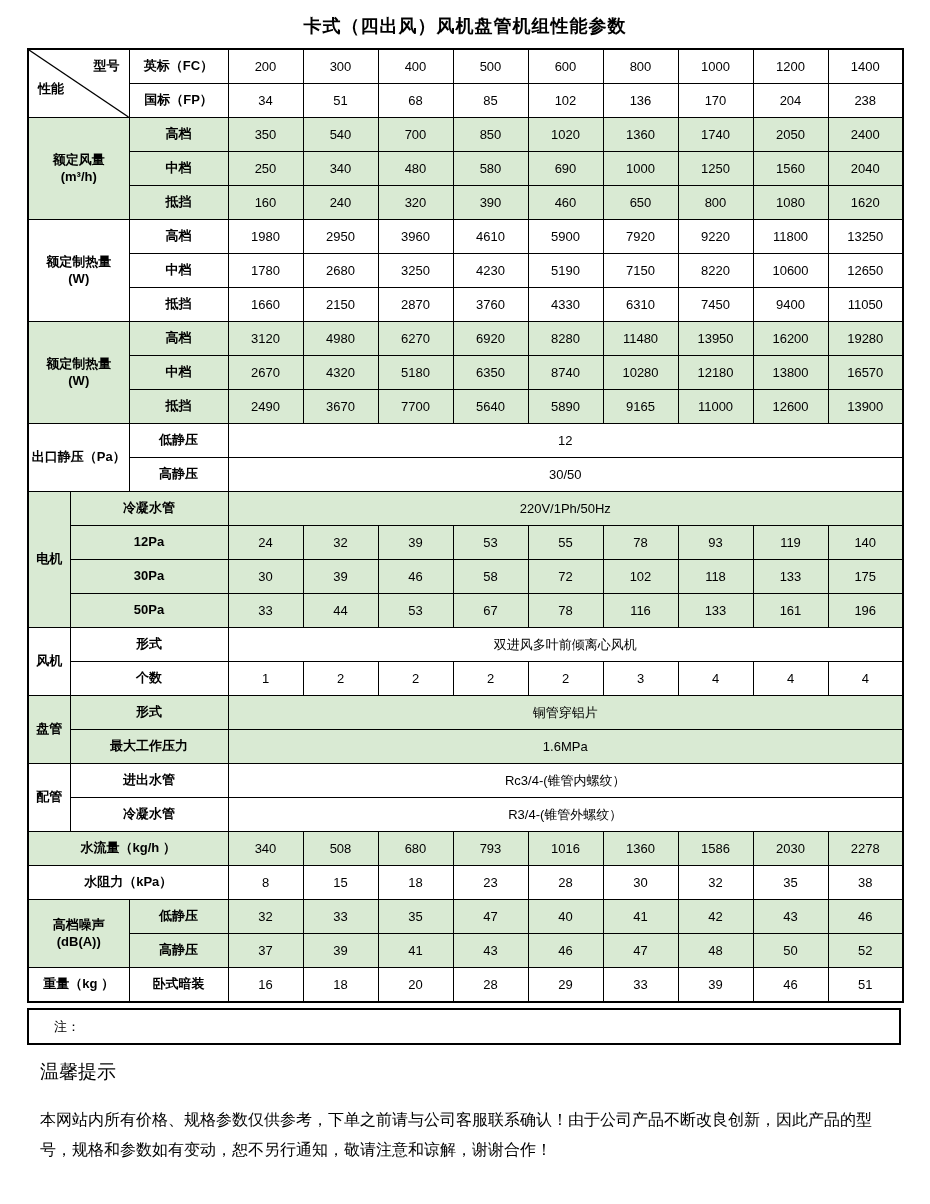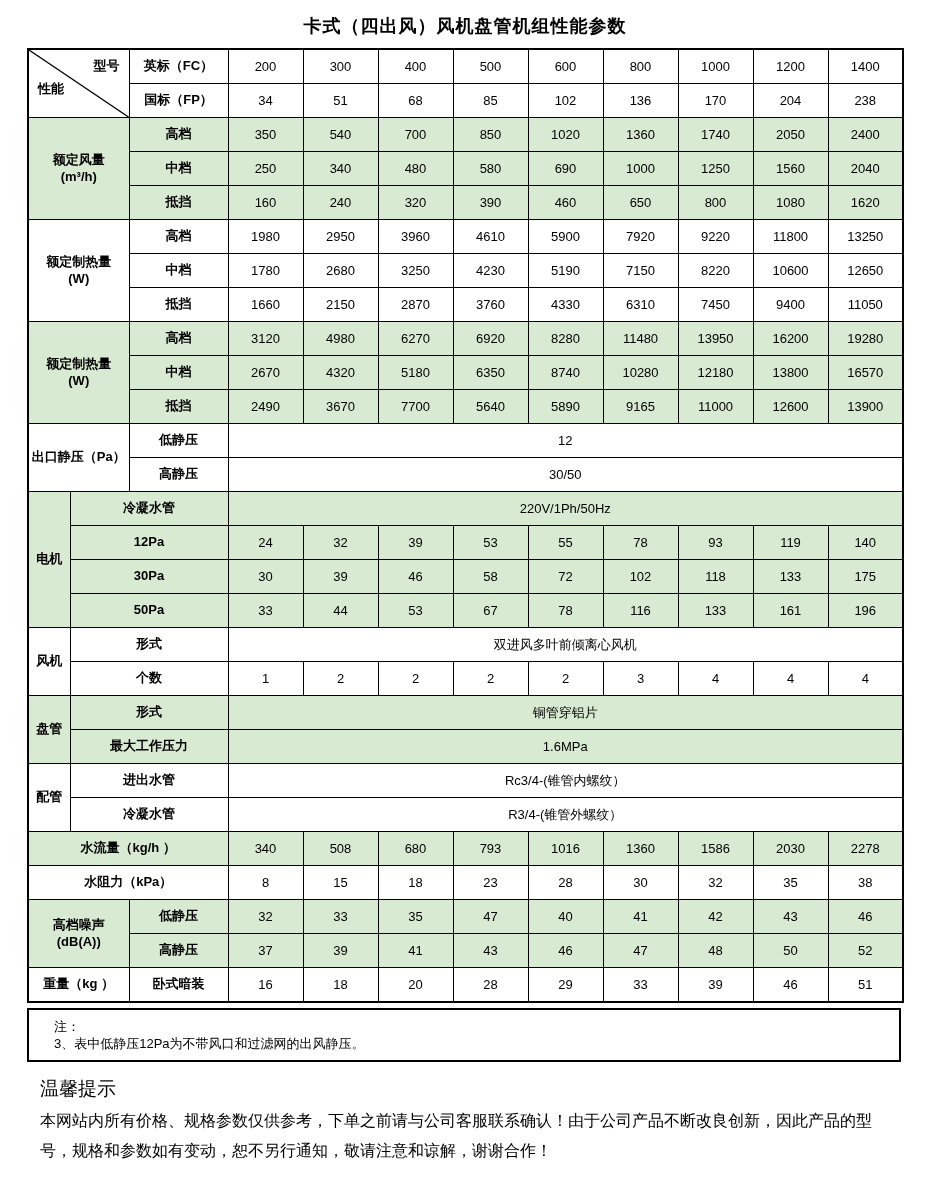--- a/index.html
+++ b/index.html
@@ -30,21 +30,21 @@
   .corner-top{position:absolute;top:8px;right:9px;font-size:13px;}
   .corner-bottom{position:absolute;bottom:20px;left:9px;font-size:13px;}
   
   .notes{
     margin:5px 0 0 27px;width:845px;border:2px solid #000;
     padding:8px 0 8px 25px;font-size:13px;line-height:17px;
   }
   .note-head,.note-line{white-space:nowrap;}
   
   .tips{margin:14px 40px 0 40px;}
-  .tips-head{font-size:19px;margin-bottom:4px;}
+  .tips-head{font-size:19px;margin-bottom:20px;}
   .tips-body{font-size:16px;line-height:1.85;}
 </style>
 </head>
 <body>
 
 <h1 class="title">卡式（四出风）风机盘管机组性能参数</h1>
 
 <table class="spec">
   <colgroup>
     <col style="width:42px">
@@ -364,19 +364,18 @@
         <td>33</td>
         <td>39</td>
         <td>46</td>
         <td>51</td>
       </tr>
 </tbody>
   </table>
 
 <div class="notes">
   <div class="note-head">注：</div>
-  <div class="note-line">3、表中低静压12Pa为不带风口和过滤网的出风静压。</div>
 </div>
 
 <div class="tips">
   <div class="tips-head">温馨提示</div>
   <div class="tips-body">本网站内所有价格、规格参数仅供参考，下单之前请与公司客服联系确认！由于公司产品不断改良创新，因此产品的型号，规格和参数如有变动，恕不另行通知，敬请注意和谅解，谢谢合作！</div>
 </div>
 
 </body></html>

